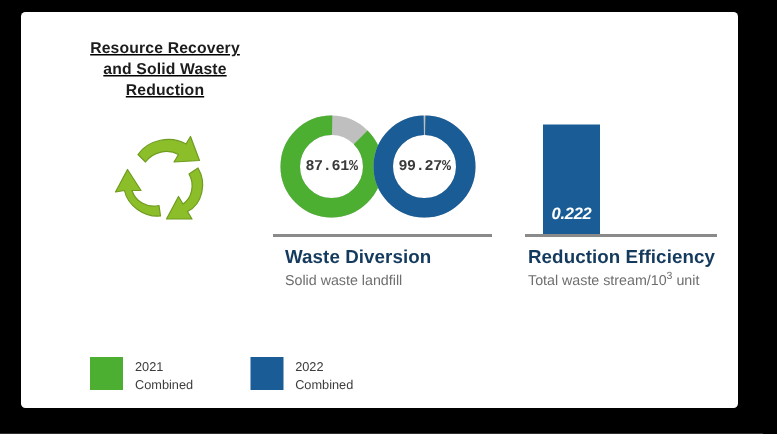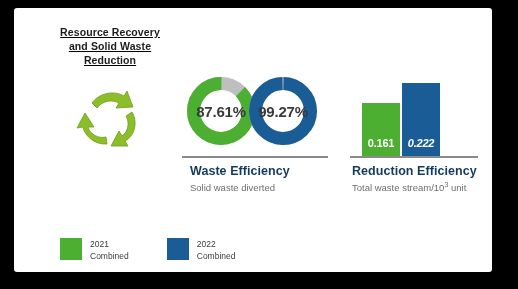--- a/index.html
+++ b/index.html
@@ -75,24 +75,25 @@
   .donut svg { display: block; }
   .donut-label {
     position: absolute;
     left: 0;
     top: 0;
     width: 100%;
     height: 100%;
     display: flex;
     align-items: center;
     justify-content: center;
-    font-size: 15px;
+    font-size: 10px;
     font-weight: bold;
     color: #3a3a3a;
     letter-spacing: -0.2px;
+    font-family: Liberation Mono, monospace;
   }
 
   .divider {
     position: absolute;
     height: 2px;
     background: #8a8a8a;
   }
   .divider.left-div {
     left: 168px;
     top: 148px;
@@ -225,36 +226,33 @@
         <svg width="74" height="74" viewBox="0 0 74 74">
           <circle cx="37" cy="37" r="27.5" fill="none" stroke="#BFBFBF" stroke-width="13"></circle>
           <circle id="donut-arc-2" cx="37" cy="37" r="27.5" fill="none" stroke="#1A5C96" stroke-width="13" transform="rotate(-89 37 37)" stroke-dasharray="171.53 3.26"></circle>
         </svg>
         <div class="donut-label">99.27%</div>
       </div>
     </div>
 
     <div class="bar-section">
       <div class="bars">
-        <div class="bar" id="bar-1" style="height: 53.3px; background: rgb(76, 175, 50);">
-          <span class="bar-value">0.161</span>
-        </div>
         <div class="bar" id="bar-2" style="height: 73.4px; background: rgb(26, 92, 150); font-style: italic;">
           <span class="bar-value">0.222</span>
         </div>
       </div>
     </div>
 
     <div class="divider left-div"></div>
     <div class="divider right-div"></div>
 
     <div class="caption left-cap">
-      <div class="caption-head">Waste Efficiency</div>
+      <div class="caption-head">Waste Diversion</div>
       <div class="caption-sub">
-        <span>Solid waste diverted</span><br>
+        <span>Solid waste landfill</span><br>
       </div>
     </div>
 
     <div class="caption right-cap">
       <div class="caption-head">Reduction Efficiency</div>
       <div class="caption-sub">
         <span>Total waste stream/10</span><sup>3</sup><span> unit</span><br>
       </div>
     </div>
 

